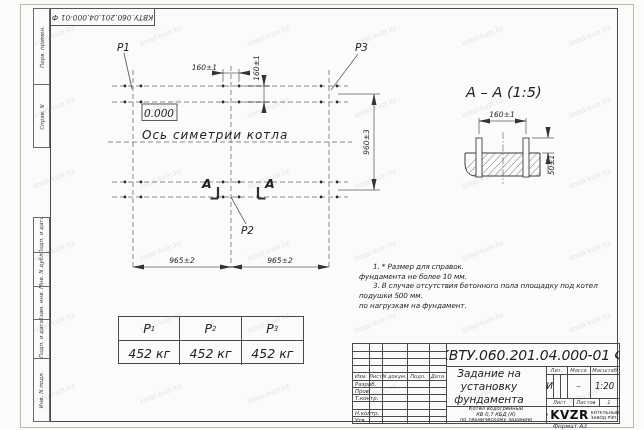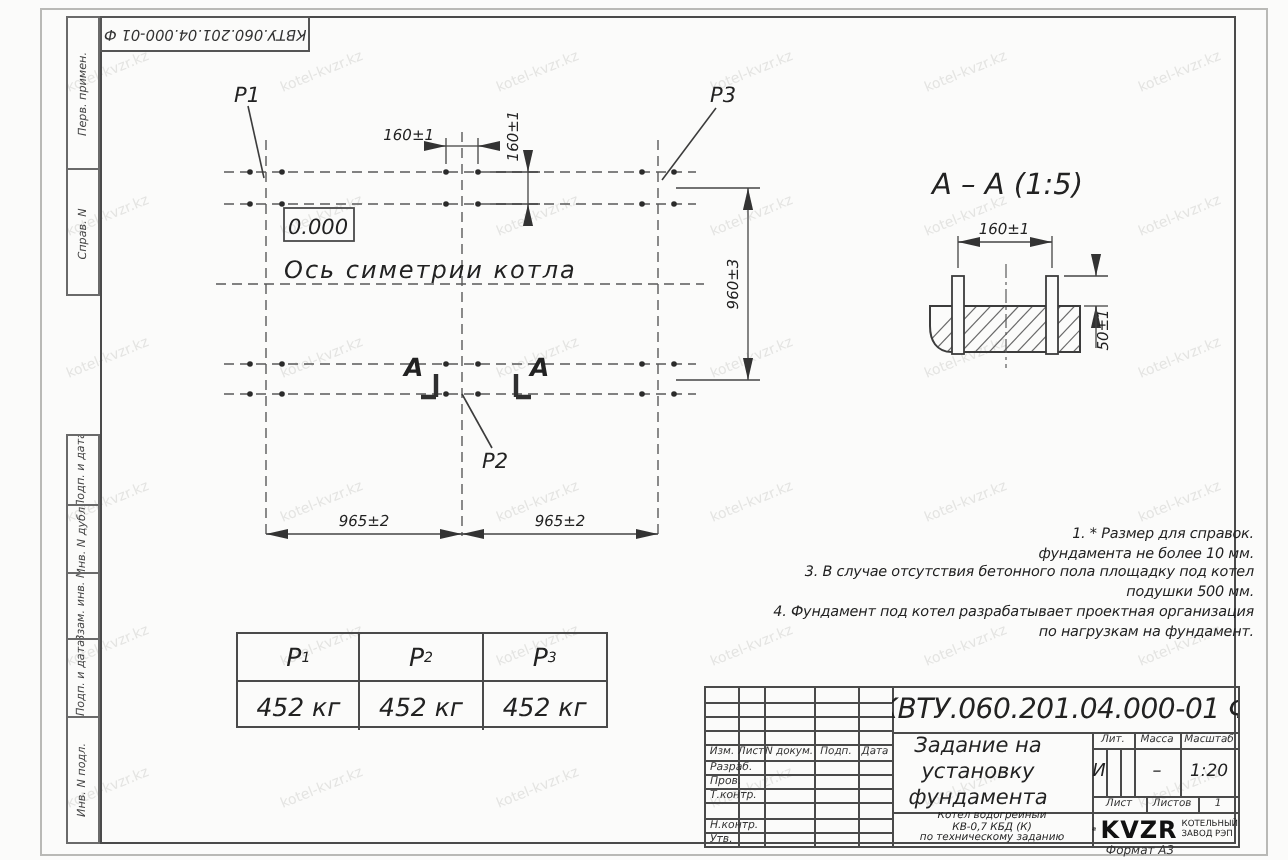--- a/index.html
+++ b/index.html
@@ -24,21 +24,21 @@
   
   .ltab{position:absolute;left:118px;top:316px;width:186px;height:48px;display:grid;
         grid-template-columns:1fr 1fr 1fr;grid-template-rows:24px 24px;
         border:1px solid #4a4a4a;box-sizing:border-box;}
   .ltab .c{box-sizing:border-box;border-right:1px solid #4a4a4a;border-bottom:1px solid #4a4a4a;
            display:flex;align-items:center;justify-content:center;font-size:12.5px;}
   .ltab .c:nth-child(3n){border-right:none;}
   .ltab .c:nth-child(n+4){border-bottom:none;}
   .ltab sub{font-size:7px;}
   
-  .notes{position:absolute;left:359px;top:262px;width:268px;font-size:7.2px;line-height:9.7px;color:#222;letter-spacing:-0.1px;text-align:right;}
+  .notes{position:absolute;left:359px;top:262px;width:268px;font-size:7.2px;line-height:9.7px;color:#222;letter-spacing:-0.1px;}
   .notes .nline.ind{text-indent:14px;}
   
   .tblock{position:absolute;left:352px;top:343px;width:266px;height:79px;border:1.1px solid #4a4a4a;box-sizing:content-box;}
   .tblock .vl,.tblock .hl{position:absolute;background:#4a4a4a;}
   .tblock .vl{width:1px;}
   .tblock .hl{height:1px;}
   .tblock .txt{position:absolute;display:flex;align-items:center;justify-content:center;text-align:center;overflow:hidden;}
   .tblock .lab{font-size:5.2px;color:#333;}
   .tblock .rowlab{justify-content:flex-start;padding-left:2px;font-size:5.4px;color:#333;}
   .bignum{font-size:14px;white-space:nowrap;letter-spacing:-0.2px;}
@@ -282,21 +282,20 @@
     <div class="c">452 кг</div>
     <div class="c">452 кг</div>
     <div class="c">452 кг</div>
   </div>
 
   <div class="notes">
     <div class="nline ind">1. * Размер для справок.</div>
     <div class="nline">фундамента не более 10 мм.</div>
     <div class="nline ind">3. В случае отсутствия бетонного пола площадку под котел</div>
     <div class="nline">подушки 500 мм.</div>
-    <div class="nline ind">4. Фундамент под котел разрабатывает проектная организация</div>
     <div class="nline">по нагрузкам на фундамент.</div>
   </div>
 
   <div class="tblock">
 
     <div class="vl" style="left:93px;top:0;height:79px;"></div>
     <div class="hl" style="left:93px;top:22px;width:173px;"></div>
     <div class="vl" style="left:193px;top:22px;height:57px;"></div>
     <div class="hl" style="left:93px;top:62px;width:173px;"></div>
     <div class="hl" style="left:193px;top:30px;width:73px;"></div>

